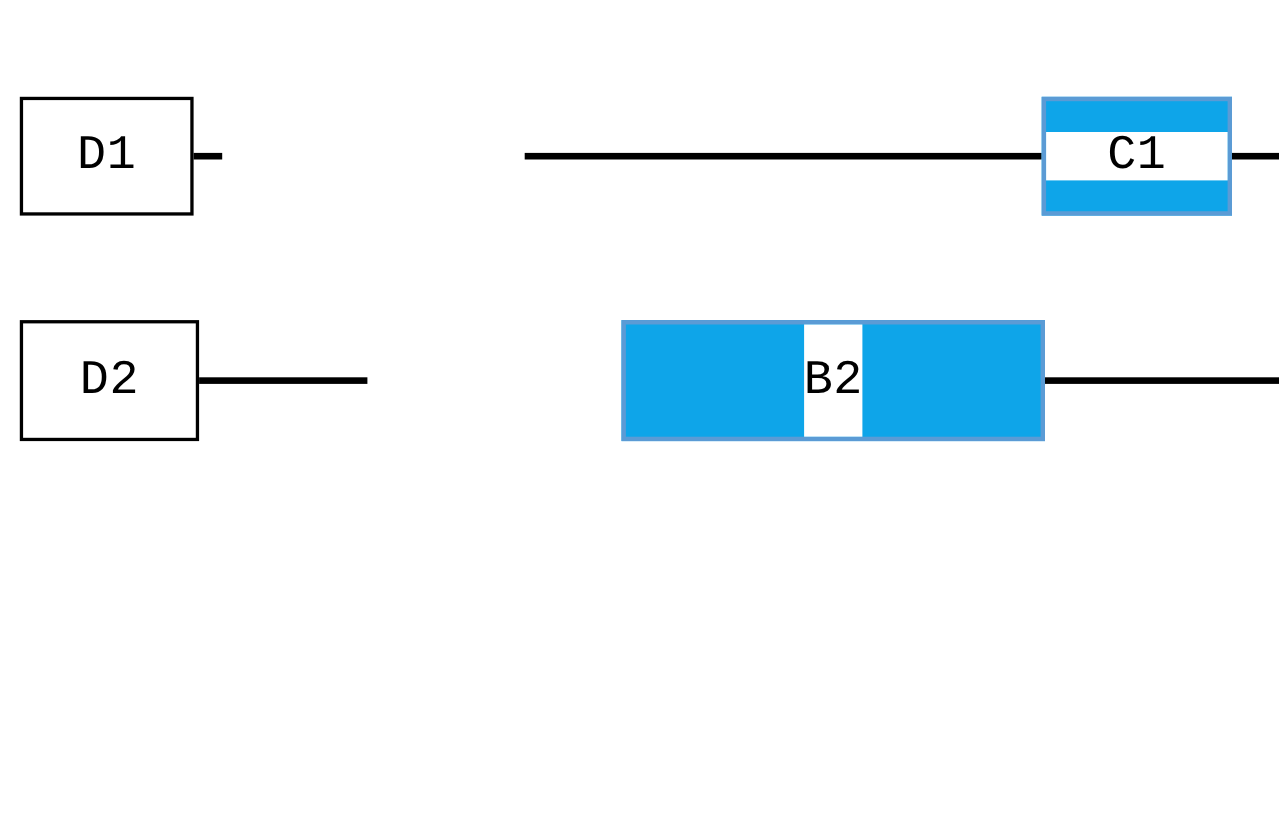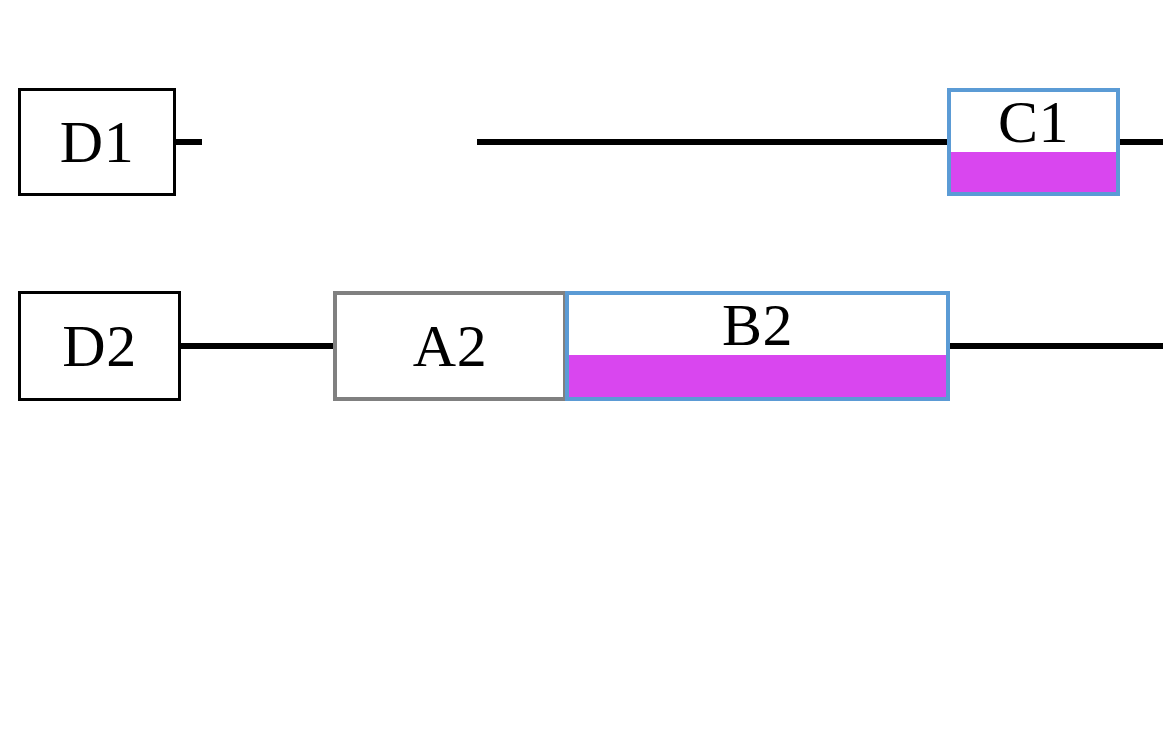--- a/index.html
+++ b/index.html
@@ -34,40 +34,40 @@
   
   .group-gray {
     border: 4px solid #808080;
     background: #ffffff;
     display: flex;
     align-items: stretch;
   }
   
   .group-blue {
     border: 4px solid #5B9BD5;
-    background: #d946ef;
+    background: #0ea5e9;
     display: flex;
-    align-items: flex-start;
+    align-items: center;
   }
 
   
   .cell {
     flex: 1 1 auto;
     display: flex;
     align-items: center;
     justify-content: center;
     background: #ffffff;
   }
   .group-gray > .cell + .cell { border-left: 3px solid #808080; }
   .group-blue > .cell + .cell { border-left: 4px solid #5B9BD5; }
 
   
   .label {
-    font-family: Liberation Serif, serif;
-    font-size: 60px;
+    font-family: Liberation Mono, monospace;
+    font-size: 44px;
     line-height: 1;
     color: #000000;
     letter-spacing: 0.5px;
     user-select: none;
     white-space: nowrap;
   }
 
   
   .connector {
     background: #000000;
@@ -100,27 +100,22 @@
   </div>
 
   <div class="abs" style="left:0px; top:291px; width:924px; height:112px;">
 
     <div class="abs node-plain" style="left:18px; top:0px; width:163px; height:110px;">
       <span class="label">D2</span>
     </div>
 
     <div class="abs connector" style="left:181px; top:52px; width:153px;"></div>
 
-    <div class="abs group-gray" style="left:333px; top:0px; width:234px; height:110px;">
-      <div class="cell">
-        <span class="label">A2</span>
-      </div>
-    </div>
 
-    <div class="abs group-blue" style="left:565px; top:0px; width:385px; height:110px;">
+    <div class="abs group-blue" style="left:565px; top:0px; width:385px; height:110px;flex-direction:column;">
       <div class="cell">
         <span class="label">B2</span>
       </div>
     </div>
 
     <div class="abs connector" style="left:950px; top:52px; width:213px;"></div>
   </div>
 
 
 </div>

